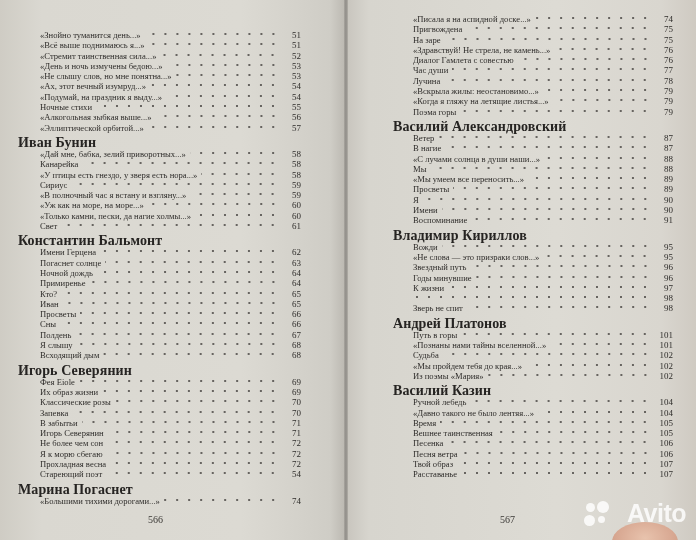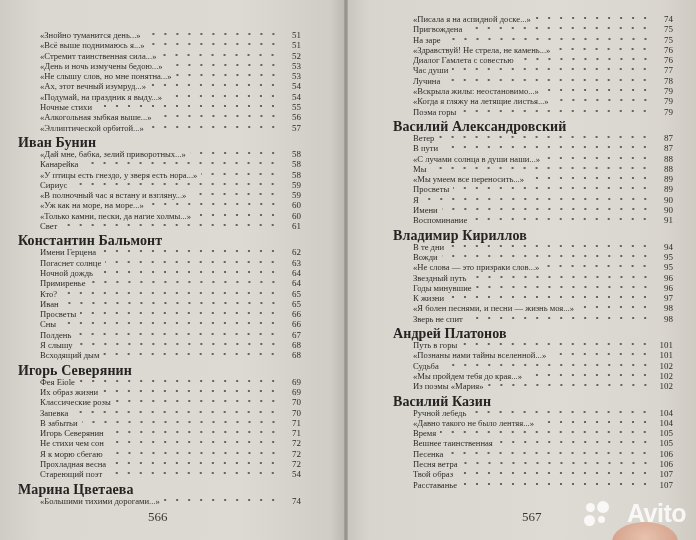--- a/index.html
+++ b/index.html
@@ -38,24 +38,24 @@
   .entry .title { flex: 0 0 auto; padding-right: 4px; }
   .entry .leader {
     flex: 1 1 auto; overflow: hidden; height: 8px;
     background-image: radial-gradient(circle, #4a4744 0.8px, transparent 1.1px);
     background-size: 12px 8px; background-position: right center; background-repeat: repeat-x;
     opacity: 0.8;
   }
   .entry .num { flex: 0 0 22px; text-align: right; font-size: 9px; }
   .group { margin-bottom: 4px; }
   .page-number {
-    position: absolute; bottom: 15px; font-size: 13px; color: #3a3835;
+    position: absolute; bottom: 15px; font-size: 10px; color: #3a3835;
   }
   .page-left .page-number { left: 148px; }
-  .page-right .page-number { left: 174px; }
+  .page-right .page-number { left: 152px; }
   .watermark {
     position: absolute; right: 10px; bottom: 12px; display: flex; align-items: center; gap: 17px;
     color: rgba(255,255,255,0.82); font-family: "Liberation Sans", "DejaVu Sans", sans-serif;
     font-size: 25px; font-weight: bold; letter-spacing: -0.5px;
   }
   .wm-dots { position: relative; width: 26px; height: 26px; }
   .wm-dots span { position: absolute; border-radius: 50%; background: rgba(255,255,255,0.82); }
   .finger {
     position: absolute; right: 18px; bottom: -22px; width: 66px; height: 40px; border-radius: 50%;
     background: radial-gradient(ellipse at 50% 40%, #e8c3ad 0%, #d8a892 60%, #c8967f 100%);
@@ -246,42 +246,42 @@
             <span class="title">В забытьи</span>
             <span class="leader"></span>
             <span class="num">71</span>
           </div>
           <div class="entry">
             <span class="title">Игорь Северянин</span>
             <span class="leader"></span>
             <span class="num">71</span>
           </div>
           <div class="entry">
-            <span class="title">Не стихи чем сон</span>
+            <span class="title">Не более чем сон</span>
             <span class="leader"></span>
             <span class="num">72</span>
           </div>
           <div class="entry">
             <span class="title">Я к морю сбегаю</span>
             <span class="leader"></span>
             <span class="num">72</span>
           </div>
           <div class="entry">
             <span class="title">Прохладная весна</span>
             <span class="leader"></span>
             <span class="num">72</span>
           </div>
           <div class="entry">
             <span class="title">Стареющий поэт</span>
             <span class="leader"></span>
             <span class="num">54</span>
           </div>
         </div>
         <div class="group">
-          <div class="author">Марина Цветаева</div>
+          <div class="author">Марина Погаснет</div>
           <div class="entry">
             <span class="title">«Большими тихими дорогами...»</span>
             <span class="leader"></span>
             <span class="num">74</span>
           </div>
         </div>
       </div>
     <div class="page-number">566</div>
   </div>
   <div class="gutter"></div>
@@ -340,21 +340,21 @@
           </div>
         </div>
         <div class="group">
           <div class="author">Василий Александровский</div>
           <div class="entry">
             <span class="title">Ветер</span>
             <span class="leader"></span>
             <span class="num">87</span>
           </div>
           <div class="entry">
-            <span class="title">В пути</span>
+            <span class="title">В нагие</span>
             <span class="leader"></span>
             <span class="num">87</span>
           </div>
           <div class="entry">
             <span class="title">«С лучами солнца в души наши...»</span>
             <span class="leader"></span>
             <span class="num">88</span>
           </div>
           <div class="entry">
             <span class="title">Мы</span>
@@ -383,25 +383,20 @@
           </div>
           <div class="entry">
             <span class="title">Воспоминание</span>
             <span class="leader"></span>
             <span class="num">91</span>
           </div>
         </div>
         <div class="group">
           <div class="author">Владимир Кириллов</div>
           <div class="entry">
-            <span class="title">В те дни</span>
-            <span class="leader"></span>
-            <span class="num">94</span>
-          </div>
-          <div class="entry">
             <span class="title">Вожди</span>
             <span class="leader"></span>
             <span class="num">95</span>
           </div>
           <div class="entry">
             <span class="title">«Не слова — это призраки слов...»</span>
             <span class="leader"></span>
             <span class="num">95</span>
           </div>
           <div class="entry">
@@ -413,21 +408,20 @@
             <span class="title">Годы минувшие</span>
             <span class="leader"></span>
             <span class="num">96</span>
           </div>
           <div class="entry">
             <span class="title">К жизни</span>
             <span class="leader"></span>
             <span class="num">97</span>
           </div>
           <div class="entry">
-            <span class="title">«Я болен песнями, и песни — жизнь моя...»</span>
             <span class="leader"></span>
             <span class="num">98</span>
           </div>
           <div class="entry">
             <span class="title">Зверь не спит</span>
             <span class="leader"></span>
             <span class="num">98</span>
           </div>
         </div>
         <div class="group">

